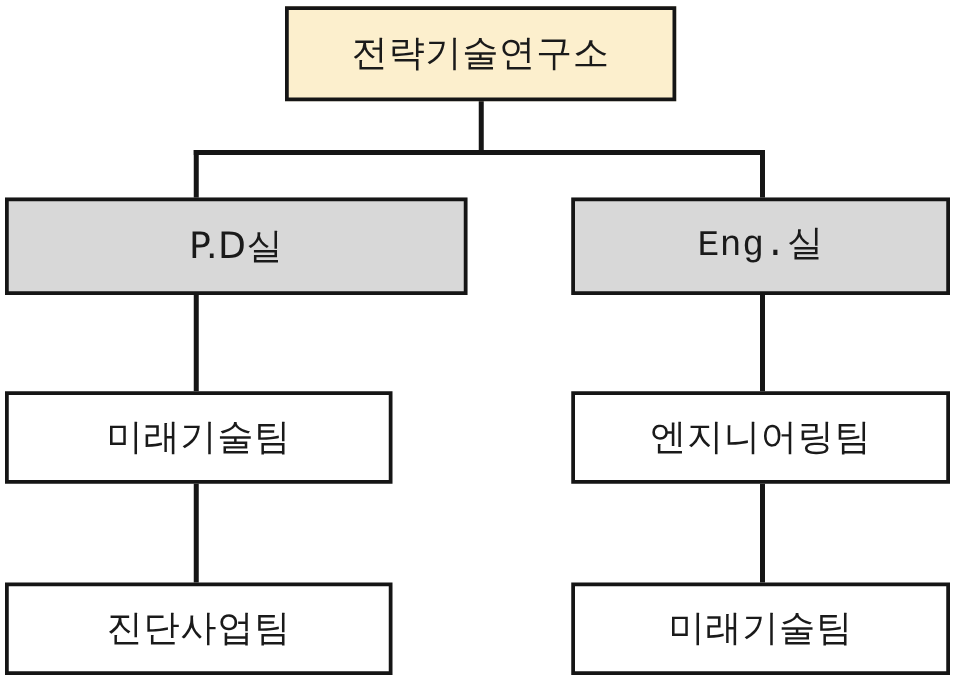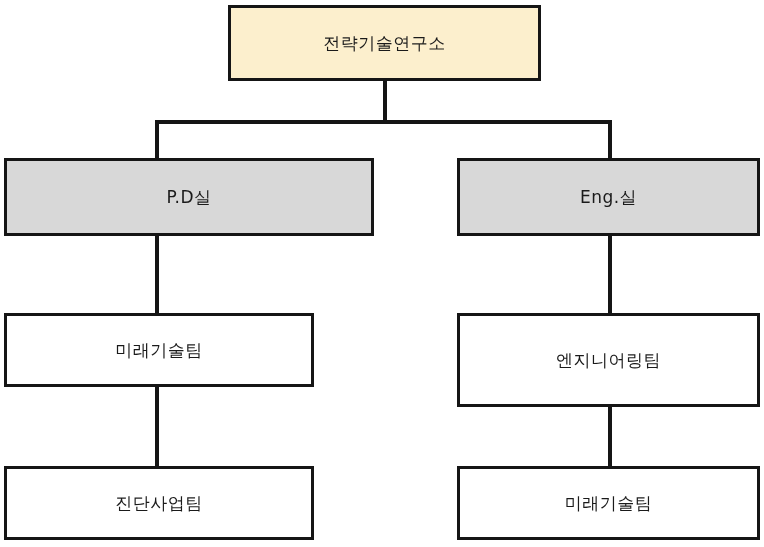--- a/index.html
+++ b/index.html
@@ -22,21 +22,21 @@
     position: absolute;
     box-sizing: border-box;
     border: 3px solid #151515;
     display: flex;
     align-items: center;
     justify-content: center;
     text-align: center;
     z-index: 2;
   }
   .node .node-label {
-    font-size: 17px;
+    font-size: 29px;
     line-height: 1.1;
     color: #1a1a1a;
     letter-spacing: 0.5px;
     white-space: nowrap;
   }
   
   #node-root {
     left: 228px;
     top: 5px;
     width: 313px;
@@ -50,34 +50,35 @@
     width: 370px;
     height: 78px;
     background: #D8D8D8;
   }
   #node-eng {
     left: 457px;
     top: 158px;
     width: 303px;
     height: 78px;
     background: #D8D8D8;
+    font-family: Liberation Mono, monospace;
   }
   
   #node-process {
     left: 4px;
     top: 313px;
     width: 310px;
     height: 74px;
     background: #FFFFFF;
   }
   #node-engineering {
     left: 457px;
     top: 313px;
     width: 303px;
-    height: 94px;
+    height: 74px;
     background: #FFFFFF;
   }
   
   #node-diagnostic {
     left: 4px;
     top: 466px;
     width: 310px;
     height: 74px;
     background: #FFFFFF;
   }

